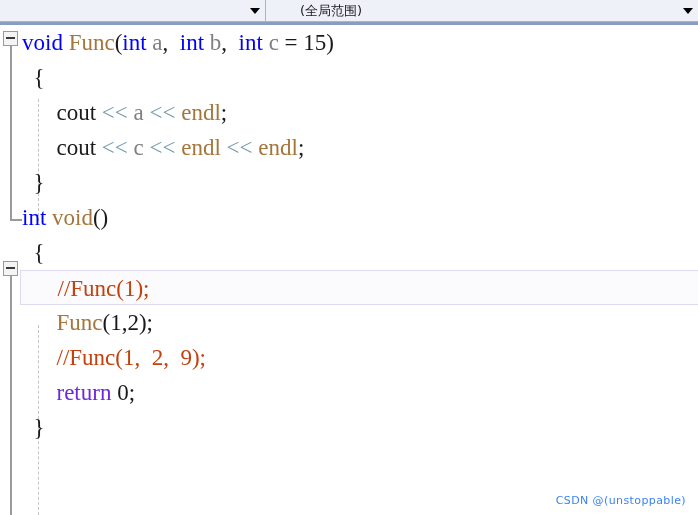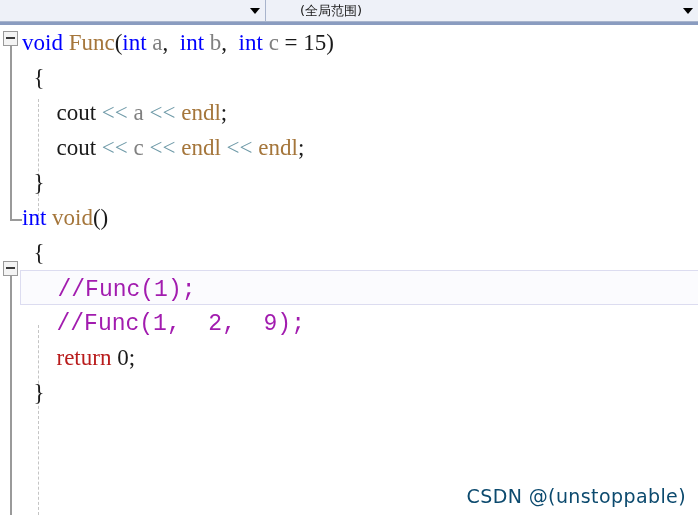--- a/index.html
+++ b/index.html
@@ -97,27 +97,27 @@
     border-right: none;
     box-sizing: border-box;
     margin-left: 20px;
     padding-left: 2px;
     width: 678px;
     border-left: 1px solid #dcdcf0;
   }
 
   
   .kw      { color: #0000ff; }           
-  .ctrl    { color: #b91c1c; font-family: Liberation Serif, serif; }           
+  .ctrl    { color: #6d28d9; font-family: Liberation Serif, serif; }           
   .fn      { color: #a5763b; }           
   .var     { color: #808080; }           
   .op      { color: #6f9aa8; }           
   .punct   { color: #1a1a1a; }
   .num     { color: #1a1a1a; }
-  .cmt     { color: #a21caf; font-family: Liberation Mono, monospace; }           
+  .cmt     { color: #c2410c; }           
   .brace   { color: #1a1a1a; }
   .ident   { color: #1a1a1a; }           
 
   
   .fold-box {
     position: absolute;
     width: 15px;
     height: 15px;
     border: 1px solid #9a9a9a;
     background: #f4f4f4;
@@ -153,22 +153,22 @@
     width: 0;
     border-left: 1px dashed #c4c4c4;
   }
 
   
   .watermark {
     position: absolute;
     right: 12px;
     bottom: 8px;
     font-family: "DejaVu Sans", "Liberation Sans", sans-serif;
-    font-size: 19px;
-    color: #0c4a6e;
+    font-size: 11px;
+    color: #3b82f6;
     letter-spacing: 0.4px;
     white-space: nowrap;
     margin-top: 40px;
   }
 </style>
 </head>
 <body>
 
 <div class="nav-bar">
   <div class="nav-combo left">
@@ -196,19 +196,20 @@
 
   <div class="code-area">
       <div class="line"><span class="kw">void</span><span class="punct"> </span><span class="fn">Func</span><span class="punct">(</span><span class="kw">int</span><span class="punct"> </span><span class="var">a</span><span class="punct">,  </span><span class="kw">int</span><span class="punct"> </span><span class="var">b</span><span class="punct">,  </span><span class="kw">int</span><span class="punct"> </span><span class="var">c</span><span class="punct"> = </span><span class="num">15</span><span class="punct">)</span></div>
       <div class="line"><span class="brace">  {</span></div>
       <div class="line"><span class="punct">      </span><span class="ident">cout</span><span class="punct"> </span><span class="op">&lt;&lt;</span><span class="punct"> </span><span class="var">a</span><span class="punct"> </span><span class="op">&lt;&lt;</span><span class="punct"> </span><span class="fn">endl</span><span class="punct">;</span></div>
       <div class="line"><span class="punct">      </span><span class="ident">cout</span><span class="punct"> </span><span class="op">&lt;&lt;</span><span class="punct"> </span><span class="var">c</span><span class="punct"> </span><span class="op">&lt;&lt;</span><span class="punct"> </span><span class="fn">endl</span><span class="punct"> </span><span class="op">&lt;&lt;</span><span class="punct"> </span><span class="fn">endl</span><span class="punct">;</span></div>
       <div class="line"><span class="brace">  }</span></div>
       <div class="line"><span class="kw">int</span><span class="punct"> </span><span class="fn">void</span><span class="punct">()</span></div>
       <div class="line"><span class="brace">  {</span></div>
       <div class="line current"><span class="punct">      </span><span class="cmt">//Func(1);</span></div>
+      <div class="line"><span class="punct">      </span><span class="fn">Func</span><span class="punct">(</span><span class="num">1</span><span class="punct">,</span><span class="num">2</span><span class="punct">);</span></div>
       <div class="line"><span class="punct">      </span><span class="cmt">//Func(1,  2,  9);</span></div>
       <div class="line"><span class="punct">      </span><span class="ctrl">return</span><span class="punct"> </span><span class="num">0</span><span class="punct">;</span></div>
       <div class="line"><span class="brace">  }</span></div>
     </div>
 
   <div class="watermark">CSDN @(unstoppable)</div>
 </div>
 
 </body></html>

